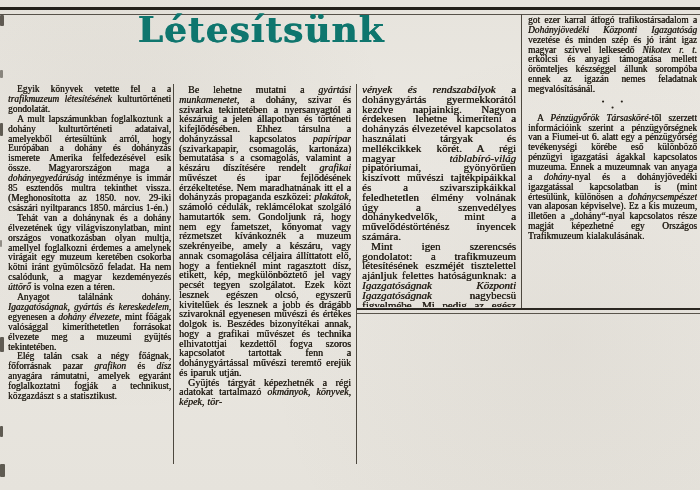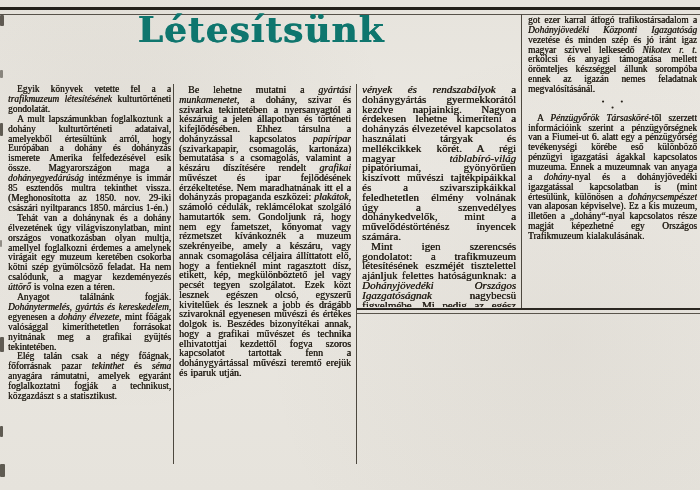--- a/index.html
+++ b/index.html
@@ -77,30 +77,31 @@
   <div class="l1">Létesítsünk</div>
 </div>
 
 <div class="vdiv" id="vdiv1"></div>
 <div class="vdiv" id="vdiv2"></div>
 <div class="vdiv" id="vdiv3"></div>
 
 <div class="col" id="col1">
     <p><span>Egyik könyvek vetette fel a a </span><span class="it">trafikmuzeum létesítésének</span><span> kulturtörténeti gondolatát.</span></p>
     <p><span>A mult lapszámunkban foglalkoztunk a dohány kulturtörténeti adataival, amelyekből értesültünk arról, hogy Európában a dohány és dohányzás ismerete Amerika felfedezésével esik össze. Magyarországon maga a </span><span class="it">dohányegyedárúság</span><span> intézménye is immár 85 esztendős multra tekinthet vissza. (Meghonosította az 1850. nov. 29-iki császári nyiltparancs 1850. március 1-én.)</span></p>
-    <p><span>Tehát van a dohánynak és a dohány élvezetének úgy világviszonylatban, mint országos vonatkozásban olyan multja, amellyel foglalkozni érdemes a amelynek virágait egy muzeum keretében csokorba kötni szép gyümölcsöző feladat. Ha nem csalódunk, a magyar kezdeményezés </span><span class="it">úttörő</span><span> is volna ezen a téren.</span></p>
-    <p><span>Anyagot találnánk fogják. </span><span class="it">Dohánytermelés, gyártás és kereskedelem,</span><span> egyenesen a </span><span class="it">dohány élvezete,</span><span> mint főágak valósággal kimeríthetetlen forrásokat nyitnának meg a grafikai gyüjtés tekintetében.</span></p>
-    <p><span>Elég talán csak a négy főágnak, főforrásnak pazar </span><span class="it">tekinthet</span><span> és </span><span class="it">séma</span><span> anyagára rámutatni, amelyek egyaránt foglalkoztatni fogják a technikust, közgazdászt s a statisztikust.</span></p>
+    <p><span>Tehát van a dohánynak és a dohány élvezetének úgy világviszonylatban, mint országos vonatkozásban olyan multja, amellyel foglalkozni érdemes a amelynek virágait egy muzeum keretében csokorba kötni iránt gyümölcsöző feladat. Ha nem csalódunk, a magyar kezdeményezés </span><span class="it">úttörő</span><span> is volna ezen a téren.</span></p>
+    <p><span>Anyagot találnánk dohány. </span><span class="it">Igazgatóságnak, gyártás és kereskedelem,</span><span> egyenesen a </span><span class="it">dohány élvezete,</span><span> mint főágak valósággal kimeríthetetlen forrásokat élvezete meg a muzeumi gyüjtés tekintetében.</span></p>
+    <p><span>Elég talán csak a négy főágnak, főforrásnak pazar </span><span class="it">grafikon</span><span> és </span><span class="it">dísz</span><span> anyagára rámutatni, amelyek egyaránt foglalkoztatni fogják a technikust, közgazdászt s a statisztikust.</span></p>
   </div>
 <div class="col" id="col2">
     <p><span>Be lehetne mutatni a </span><span class="it">gyártási munkamenetet,</span><span> a dohány, szivar és szivarka tekintetében a nyersanyagtól a készáruig a jelen állapotban és történeti kifejlődésében. Ehhez társulna a dohányzással kapcsolatos </span><span class="it">papíripar</span><span> (szivarkapapir, csomagolás, kartonáza) bemutatása s a csomagolás, valamint a készáru díszítésére rendelt </span><span class="it">grafikai</span><span> művészet és ipar fejlődésének érzékeltetése. Nem maradhatnának itt el a dohányzás propaganda eszközei: </span><span class="it">plakátok,</span><span> számoló cédulák, reklámcélokat szolgáló hamutartók sem. Gondoljunk rá, hogy nem egy fametszet, kőnyomat vagy rézmetszet kívánkoznék a muzeum szekrényeibe, amely a készáru, vagy annak csomagolása céljaira állíttatott elő, hogy a fentieknél mint ragasztott dísz, etikett, kép, megkülönböztető jel vagy pecsét tegyen szolgálatot. Ezek közt lesznek egészen olcsó, egyszerű kivitelűek és lesznek a jobb és drágább szivaroknál egyenesen művészi és értékes dolgok is. Beszédes bizonyítékai annak, hogy a grafikai művészet és technika elhivatottjai kezdettől fogva szoros kapcsolatot tartottak fenn a dohánygyártással művészi teremtő erejük és iparuk utján.</span></p>
+    <p><span>Gyüjtés tárgyát képezhetnék a régi adatokat tartalmazó </span><span class="it">okmányok, könyvek, képek, tör-</span></p>
   </div>
 <div class="col" id="col3">
     <p class="noindent"><span class="it">vények és rendszabályok</span><span> a dohánygyártás gyermekkorától kezdve napjainkig. Nagyon érdekesen lehetne kimeríteni a dohányzás élvezetével kapcsolatos használati tárgyak és mellékcikkek körét. A régi magyar </span><span class="it">táblabíró-világ</span><span> pipatóriumai, gyönyörűen kiszívott művészi tajtékpipáikkal és a szivarszipkáikkal feledhetetlen élmény volnának úgy a szenvedélyes dohánykedvelők, mint a művelődéstörténész ínyencek számára.</span></p>
-    <p><span>Mint igen szerencsés gondolatot: a trafikmuzeum létesítésének eszméjét tisztelettel ajánljuk felettes hatóságunknak: a </span><span class="it">Dohányjövedéki Országos Igazgatóságnak</span><span> nagybecsü figyelmébe. Mi pedig az egész orszá-</span></p>
+    <p><span>Mint igen szerencsés gondolatot: a trafikmuzeum létesítésének eszméjét tisztelettel ajánljuk felettes hatóságunknak: a </span><span class="it">Igazgatóságnak Központi Igazgatóságnak</span><span> nagybecsü figyelmébe. Mi pedig az egész orszá-</span></p>
   </div>
 <div class="col" id="col4">
     <p class="noindent"><span>got ezer karral átfogó trafikostársadalom a </span><span class="it">Dohányjövedéki Központi Igazgatóság</span><span> vezetése és minden szép és jó iránt igaz magyar szívvel lelkesedő </span><span class="it">Nikotex r. t.</span><span> erkölcsi és anyagi támogatása mellett örömteljes készséggel állunk sorompóba ennek az igazán nemes feladatnak megvalósításánál.</span></p>
     <div class="dinkus">
       <div class="top">• •</div>
       <div>•</div>
     </div>
     <p><span>A </span><span class="it">Pénzügyőrök Társasköré</span><span>-től szerzett információink szerint a pénzügyőrségnek van a Fiumei-ut 6. alatt egy a pénzügyőrség tevékenységi körébe eső különböző pénzügyi igazgatási ágakkal kapcsolatos muzeuma. Ennek a muzeumnak van anyaga a </span><span class="it">dohány</span><span>-nyal és a dohányjövedéki igazgatással kapcsolatban is (mint értesülünk, különösen a </span><span class="it">dohánycsempészet</span><span> van alaposan képviselve). Ez a kis muzeum, illetően a „dohány“-nyal kapcsolatos része magját képezhetné egy Országos Trafikmuzeum kialakulásának.</span></p>
   </div>
 

